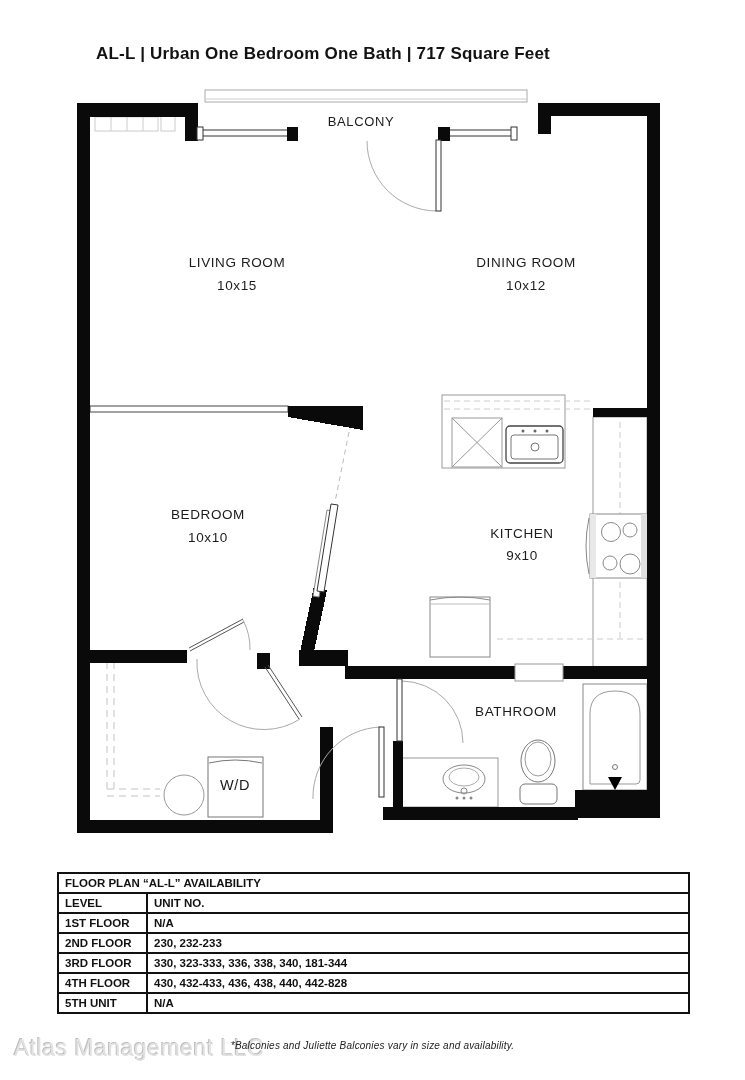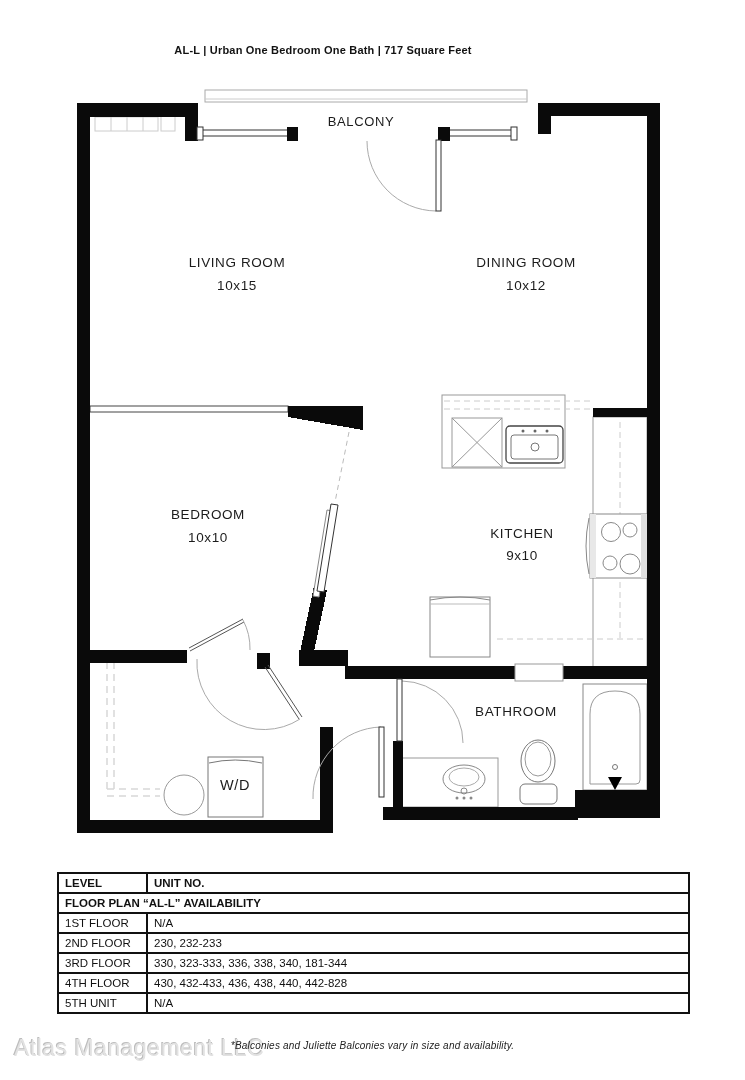--- a/index.html
+++ b/index.html
@@ -2,38 +2,38 @@
 <html><head>
 <meta charset="utf-8">
 <style>
   html,body{margin:0;padding:0;background:#ffffff;}
   .page{
     position:relative;width:745px;height:1080px;background:#fff;
     font-family:"Liberation Sans", sans-serif;overflow:hidden;
   }
   .title{
     position:absolute;top:44px;left:0;width:646px;text-align:center;
-    font-size:11px;font-weight:bold;color:#121212;letter-spacing:.2px;
+    font-size:17px;font-weight:bold;color:#121212;letter-spacing:.2px;
   }
   .plan{position:absolute;top:0;left:0;}
   svg text{
     font-family:"Liberation Sans", sans-serif;fill:#1c1c1c;letter-spacing:.6px;
   }
   .avail{
     position:absolute;left:57px;top:872px;width:633px;
     border-collapse:collapse;table-layout:fixed;
   }
   .avail col.c1{width:89px;}
   .avail th,.avail td{
     border:2px solid #111;font-size:11.5px;color:#111;
     padding:1px 6px 1px 6px;text-align:left;white-space:nowrap;
     height:16px;line-height:15px;
   }
   .avail th{font-weight:bold;}
-  .avail td{font-weight:normal;}
+  .avail td{font-weight:bold;}
   .watermark{
     position:absolute;left:14px;top:1035px;z-index:1;
     font-size:23px;color:#e2e2e2;letter-spacing:.5px;
     text-shadow:-1px -1px 0 #bdbdbd, 1px 1px 0 #ffffff;
     white-space:nowrap;
   }
   .footnote{
     position:absolute;left:0;right:0;top:1040px;z-index:2;text-align:center;
     font-size:10px;font-style:italic;color:#222;letter-spacing:.2px;
   }
@@ -222,27 +222,27 @@
     <text x="235" y="790" font-size="14.5" text-anchor="middle">W/D</text>
   </svg>
 
   <table class="avail">
     <colgroup>
         <col class="c1">
         <col>
       </colgroup>
     <tbody>
         <tr>
+      <th colspan="2">FLOOR PLAN “AL-L” AVAILABILITY</th>
+    </tr>
+    <tr>
       <th>LEVEL</th>
       <th>UNIT NO.</th>
     </tr>
     <tr>
-      <th colspan="2">FLOOR PLAN “AL-L” AVAILABILITY</th>
-    </tr>
-    <tr>
       <td>1ST FLOOR</td>
       <td>N/A</td>
     </tr>
     <tr>
       <td>2ND FLOOR</td>
       <td>230, 232-233</td>
     </tr>
     <tr>
       <td>3RD FLOOR</td>
       <td>330, 323-333, 336, 338, 340, 181-344</td>

